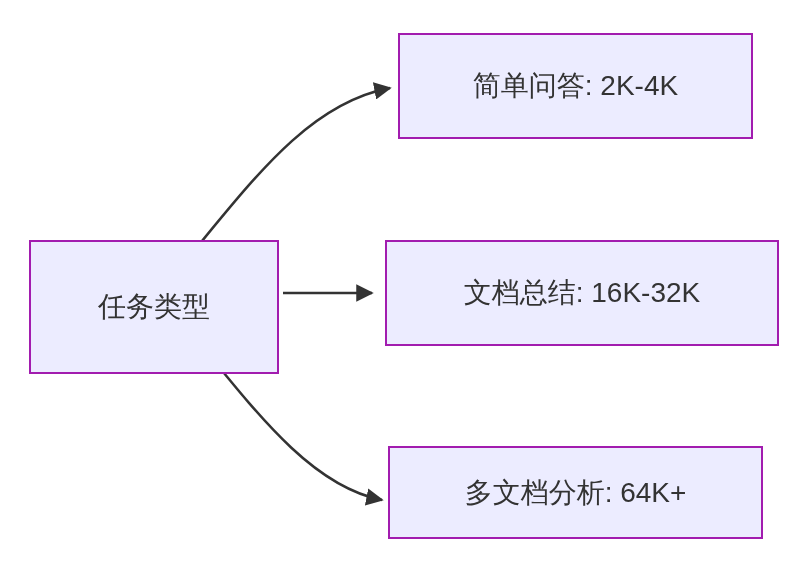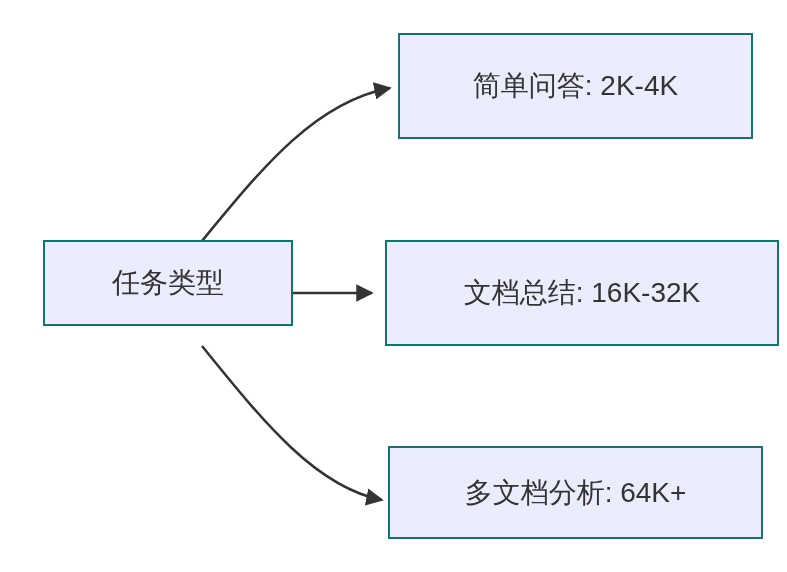--- a/index.html
+++ b/index.html
@@ -20,32 +20,32 @@
     left: 0;
     top: 0;
     width: 787px;
     height: 572px;
     z-index: 1;
   }
   .node {
     position: absolute;
     box-sizing: border-box;
     background: #ECECFF;
-    border: 2px solid #0f766e;
+    border: 2px solid #a21caf;
     display: flex;
     align-items: center;
     justify-content: center;
     font-size: 28px;
     line-height: 1.2;
     color: #333333;
     z-index: 2;
     text-align: center;
     white-space: nowrap;
   }
-  #node-root     { left: 43px;  top: 240px; width: 250px; height: 86px; font-family: Liberation Serif, serif; }
+  #node-root     { left: 29px;  top: 240px; width: 250px; height: 134px; font-family: Liberation Serif, serif; }
   #node-qa       { left: 398px; top: 33px;  width: 355px; height: 106px; }
   #node-summary  { left: 378px; top: 240px; width: 394px; height: 106px; margin-left: 7px; }
   #node-multidoc { left: 388px; top: 446px; width: 375px; height: 93px; justify-content: center; }
 </style>
 </head>
 <body>
 
 <div class="canvas">
 
   <svg class="edges-layer" width="787" height="572" viewBox="0 0 787 572" xmlns="http://www.w3.org/2000/svg">

